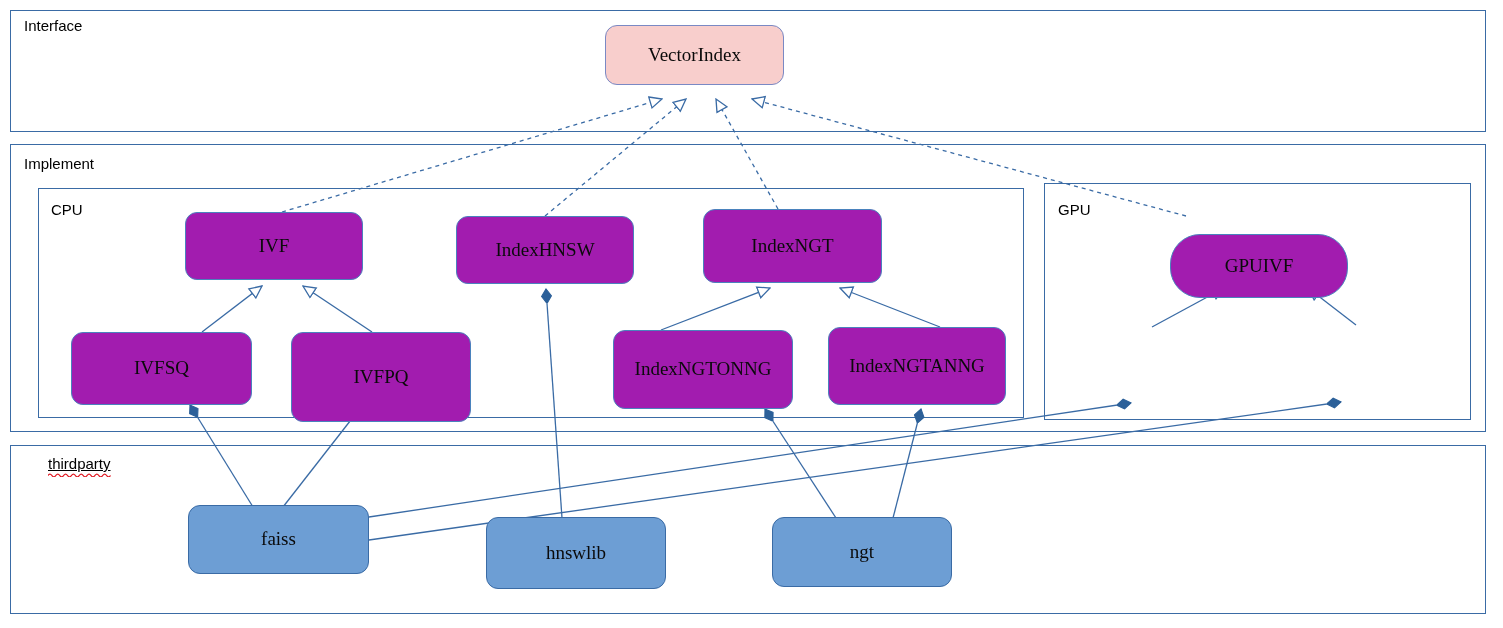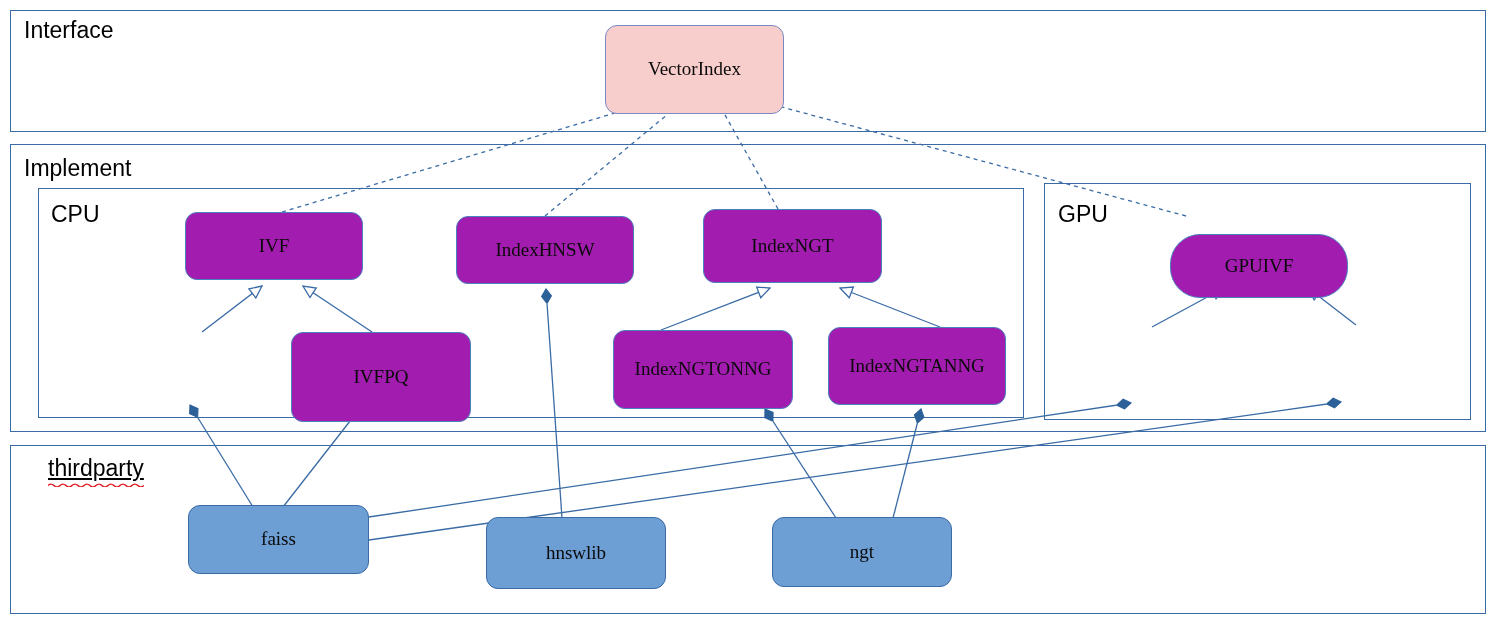--- a/index.html
+++ b/index.html
@@ -31,21 +31,21 @@
     border: 1.4px solid #3a6ba5;
     background: transparent;
     box-sizing: border-box;
     z-index: 1;
   }
   .group-frame.inner { border-color: #3a6ba5; }
 
   .group-label {
     position: absolute;
     font-family: "Liberation Sans", "DejaVu Sans", sans-serif;
-    font-size: 23px;
+    font-size: 15px;
     color: #000000;
     white-space: nowrap;
     z-index: 3;
   }
   .group-label.misspelled {
     text-decoration: underline;
     text-decoration-color: #000000;
     margin-left: 24px;
   }
   .squiggle {
@@ -166,28 +166,29 @@
       <line x1="562" y1="518" x2="546" y2="289" stroke="#3a6ba5" stroke-width="1.3" marker-end="url(#filledDiamond)"></line>
     </g>
     <g>
       <line x1="836" y1="518" x2="765" y2="409" stroke="#3a6ba5" stroke-width="1.3" marker-end="url(#filledDiamond)"></line>
     </g>
     <g>
       <line x1="893" y1="518" x2="921" y2="409" stroke="#3a6ba5" stroke-width="1.3" marker-end="url(#filledDiamond)"></line>
     </g>
   </svg>
 
-  <div class="node iface" style="left:605px; top:25px; width:179px; height:89px;border-radius:12px;">VectorIndex</div>
+  <div class="node iface" style="left:605px; top:25px; width:179px; height:60px;border-radius:12px;">VectorIndex</div>
 
   <div class="node impl" style="left:185px; top:212px; width:178px; height:68px;">IVF</div>
 
   <div class="node impl" style="left:703px; top:209px; width:179px; height:74px;">IndexNGT</div>
 
   <div class="node impl" style="left:456px; top:216px; width:178px; height:68px;">IndexHNSW</div>
 
+  <div class="node impl" style="left:71px; top:332px; width:181px; height:73px;">IVFSQ</div>
 
   <div class="node impl" style="left:291px; top:332px; width:180px; height:90px;">IVFPQ</div>
 
   <div class="node impl" style="left:613px; top:330px; width:180px; height:79px;">IndexNGTONNG</div>
 
   <div class="node impl" style="left:828px; top:327px; width:178px; height:78px;">IndexNGTANNG</div>
 
   <div class="node impl" style="left:1170px; top:234px; width:178px; height:64px;border-radius:30px;">GPUIVF</div>
 
 

